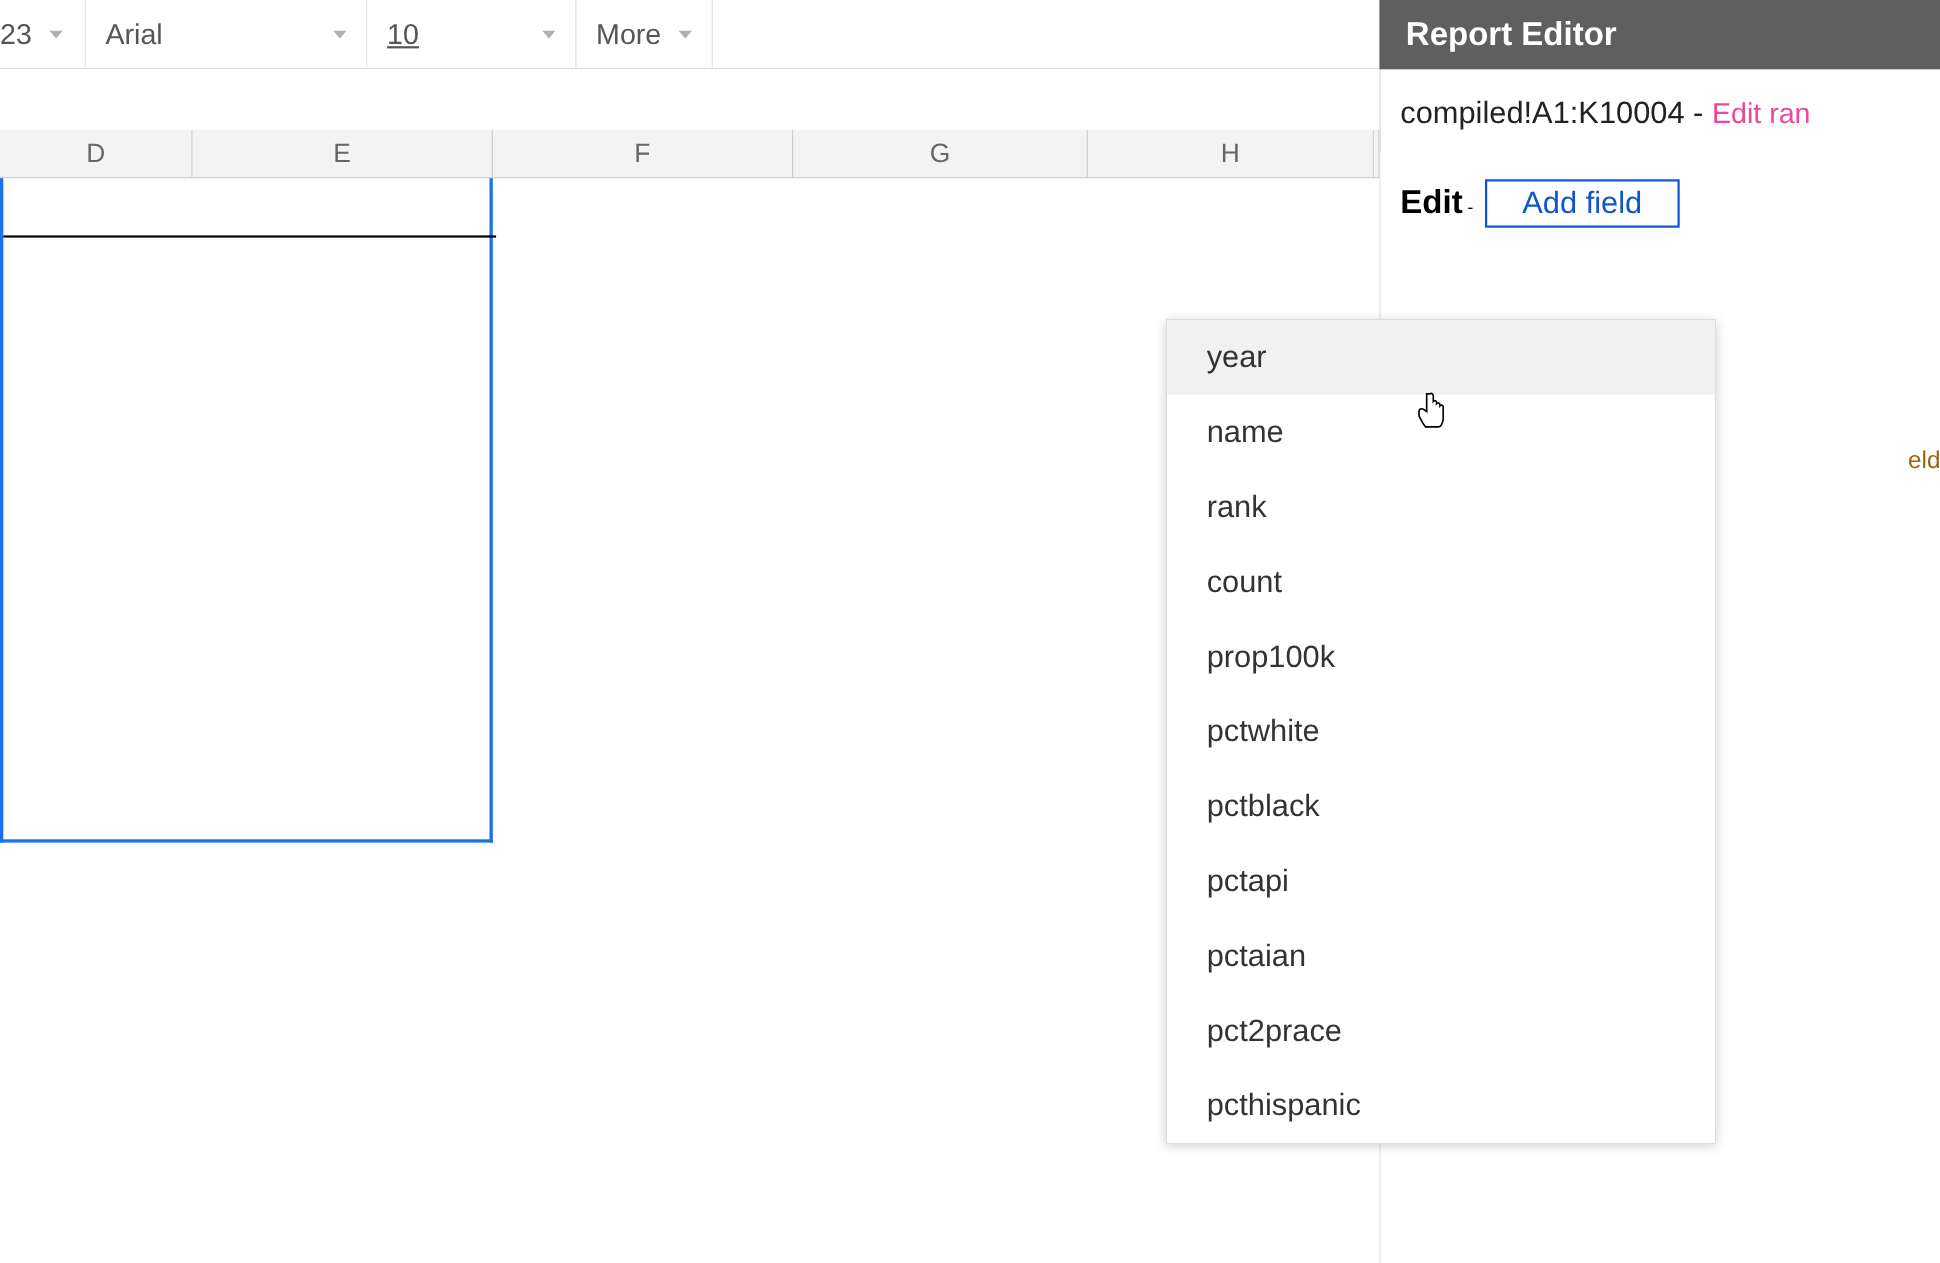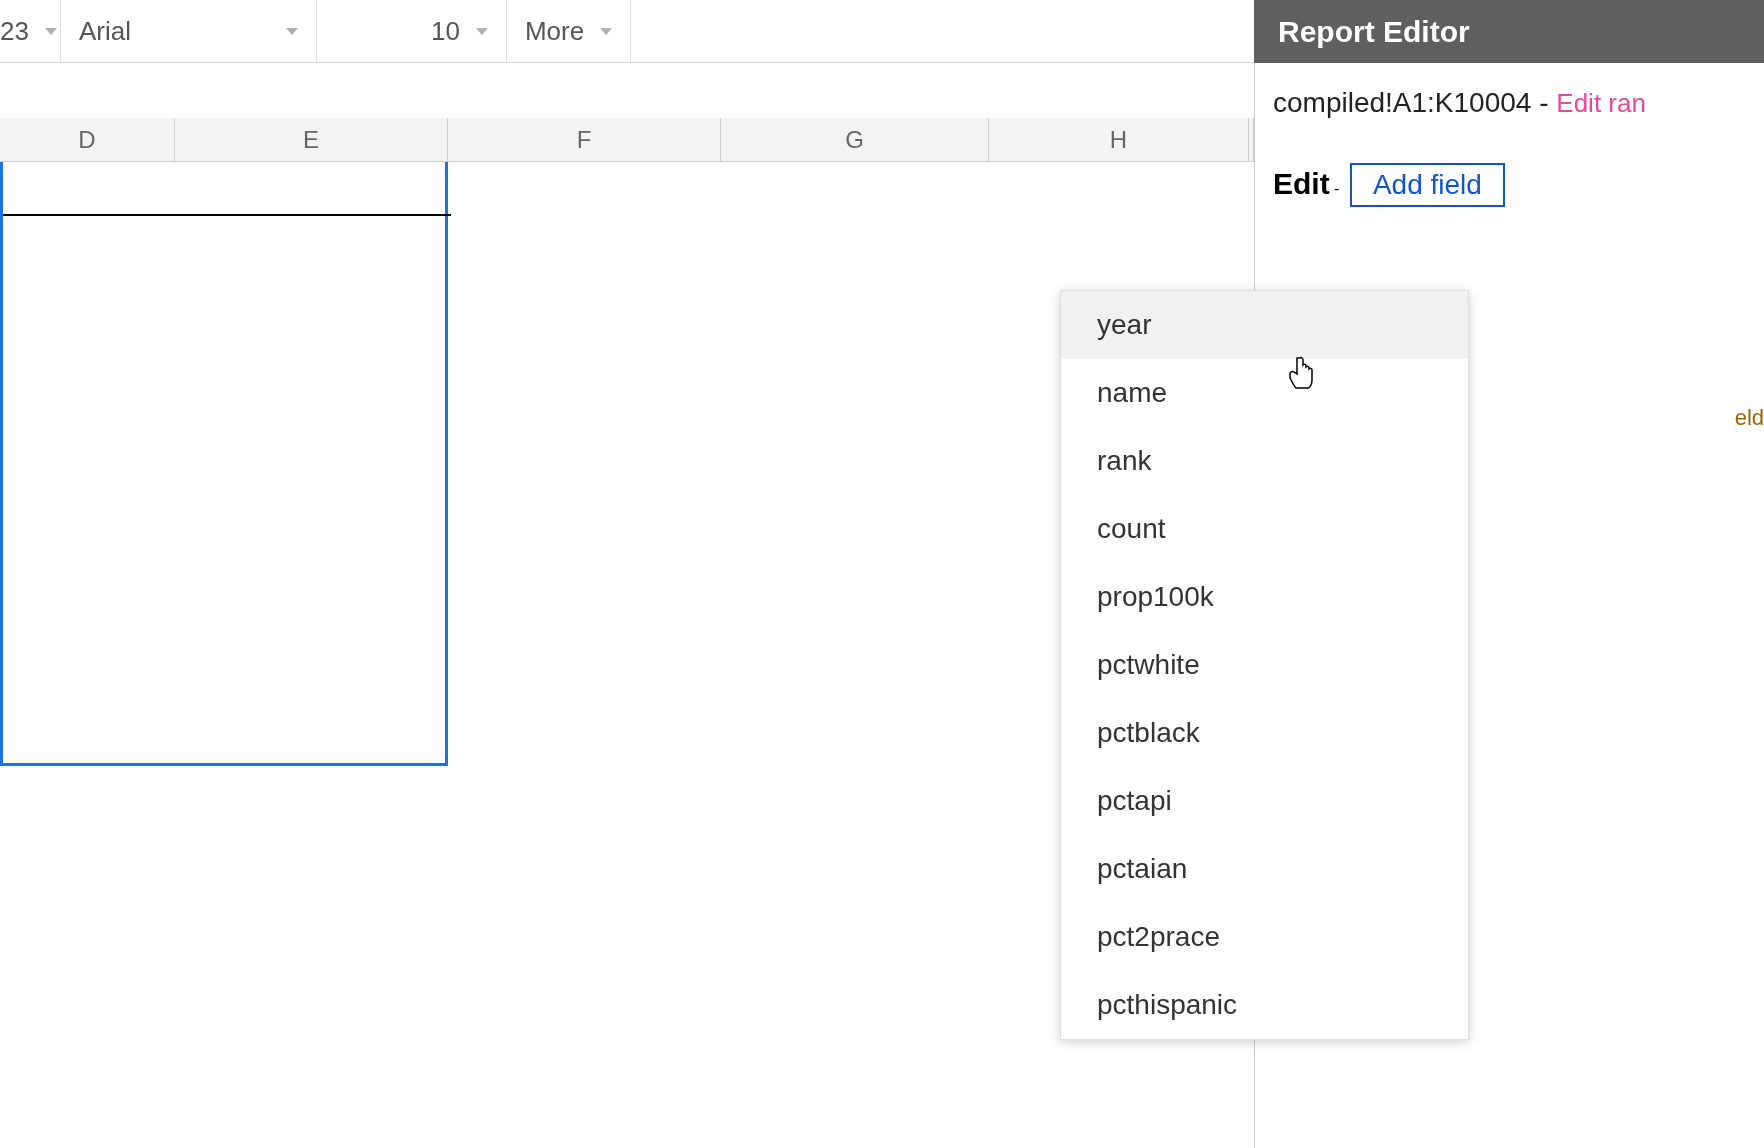--- a/index.html
+++ b/index.html
@@ -28,21 +28,21 @@
       align-items: center;
       padding: 0 18px;
       height: 100%;
       border-right: 1px solid #e0e0e0;
       color: #555;
       font-size: 26px;
       cursor: pointer;
     }
     .toolbar-item.first {
       padding-left: 0;
-      padding-right: 3px;
+      padding-right: 20px;
     }
     .toolbar-item .label {
       margin-right: 8px;
     }
     .dropdown-arrow {
       width: 0;
       height: 0;
       border-left: 6px solid transparent;
       border-right: 6px solid transparent;
       border-top: 7px solid #b0b0b0;
@@ -166,30 +166,30 @@
     }
     .rows-label {
       font-size: 30px;
       font-weight: bold;
     }
     .add-field-btn {
       display: inline-block;
       border: 2px solid #1155cc;
       color: #1155cc;
       font-size: 28px;
-      padding: 4px 21px;
+      padding: 4px 32px;
       margin-left: 6px;
       cursor: pointer;
       background: #fff;
     }
     .field-dropdown {
       position: absolute;
       top: 290px;
       left: 1060px;
-      width: 409px;
+      width: 500px;
       background: #fff;
       box-shadow: 0 2px 10px rgba(0,0,0,0.2);
       border: 1px solid #ddd;
       z-index: 100;
     }
     .field-item {
       padding: 18px 36px;
       font-size: 28px;
       color: #333;
       cursor: pointer;
@@ -230,21 +230,21 @@
 
 <div class="toolbar">
   <div class="toolbar-item first">
     <span class="label">23</span>
     <span class="dropdown-arrow"></span>
   </div>
   <div class="toolbar-item" style="width:256px;justify-content:space-between;">
     <span class="label">Arial</span>
     <span class="dropdown-arrow"></span>
   </div>
-  <div class="toolbar-item" style="width:190px;justify-content:flex-end;">
+  <div class="toolbar-item" style="width:190px;justify-content:space-between;text-decoration:underline;">
     <span class="label">10</span>
     <span class="dropdown-arrow"></span>
   </div>
   <div class="toolbar-item">
     <span class="label">More</span>
     <span class="dropdown-arrow"></span>
   </div>
   <div class="toolbar-spacer"></div>
   <div class="toolbar-collapse">
     <div class="chevron-up"></div>

